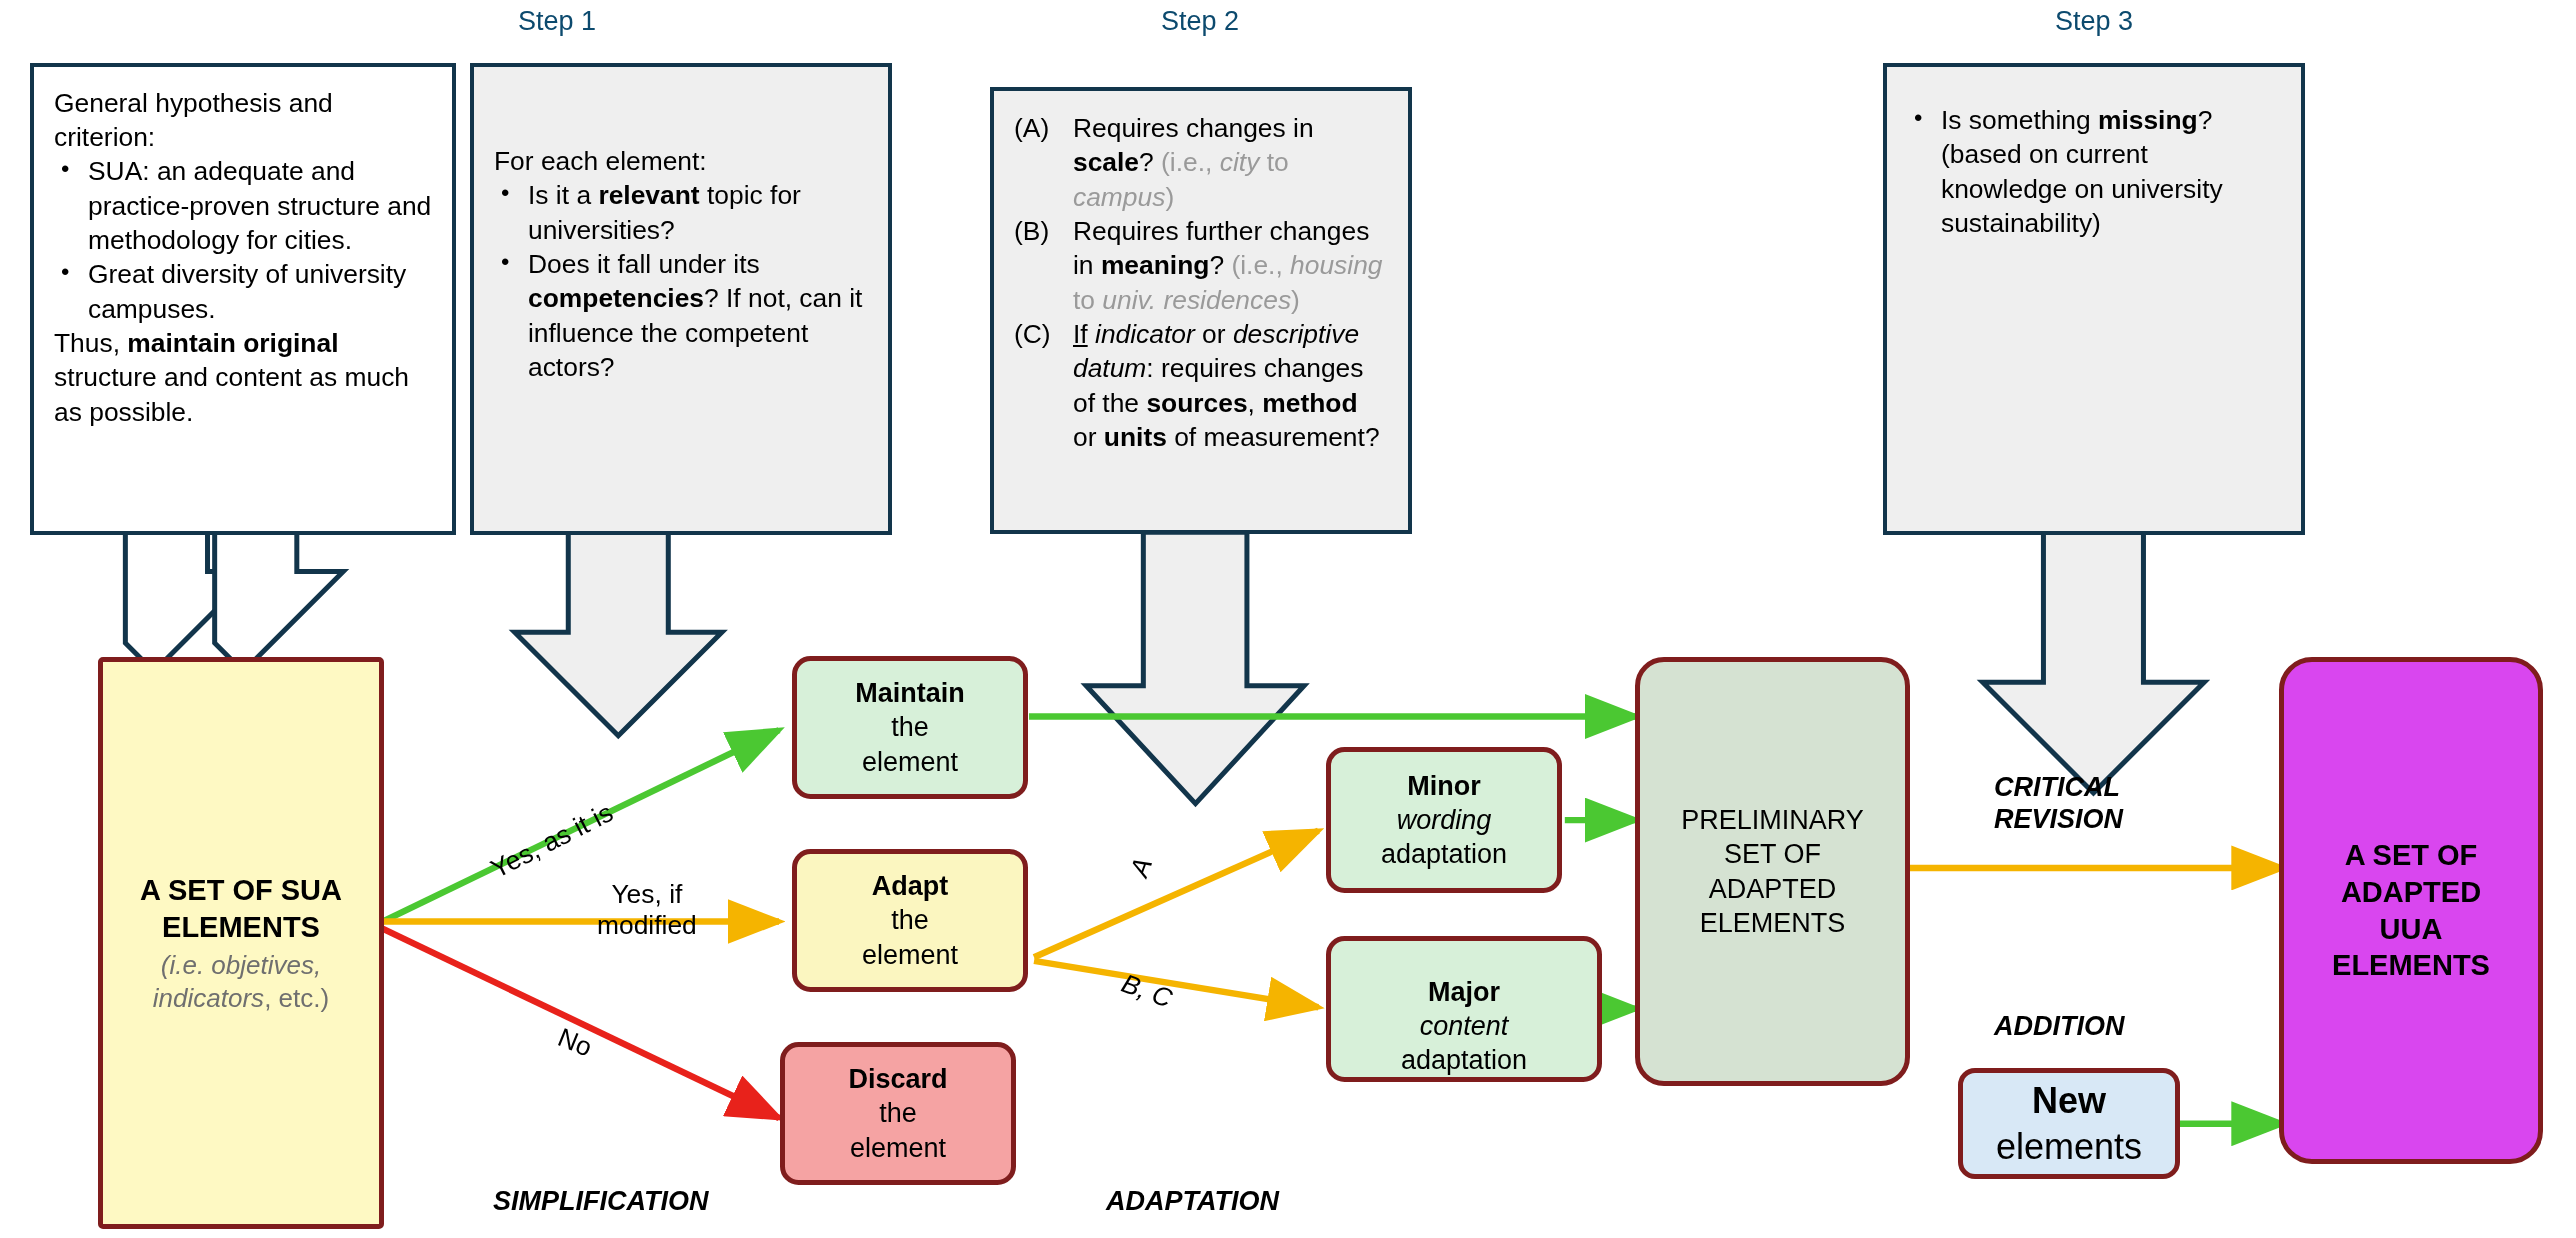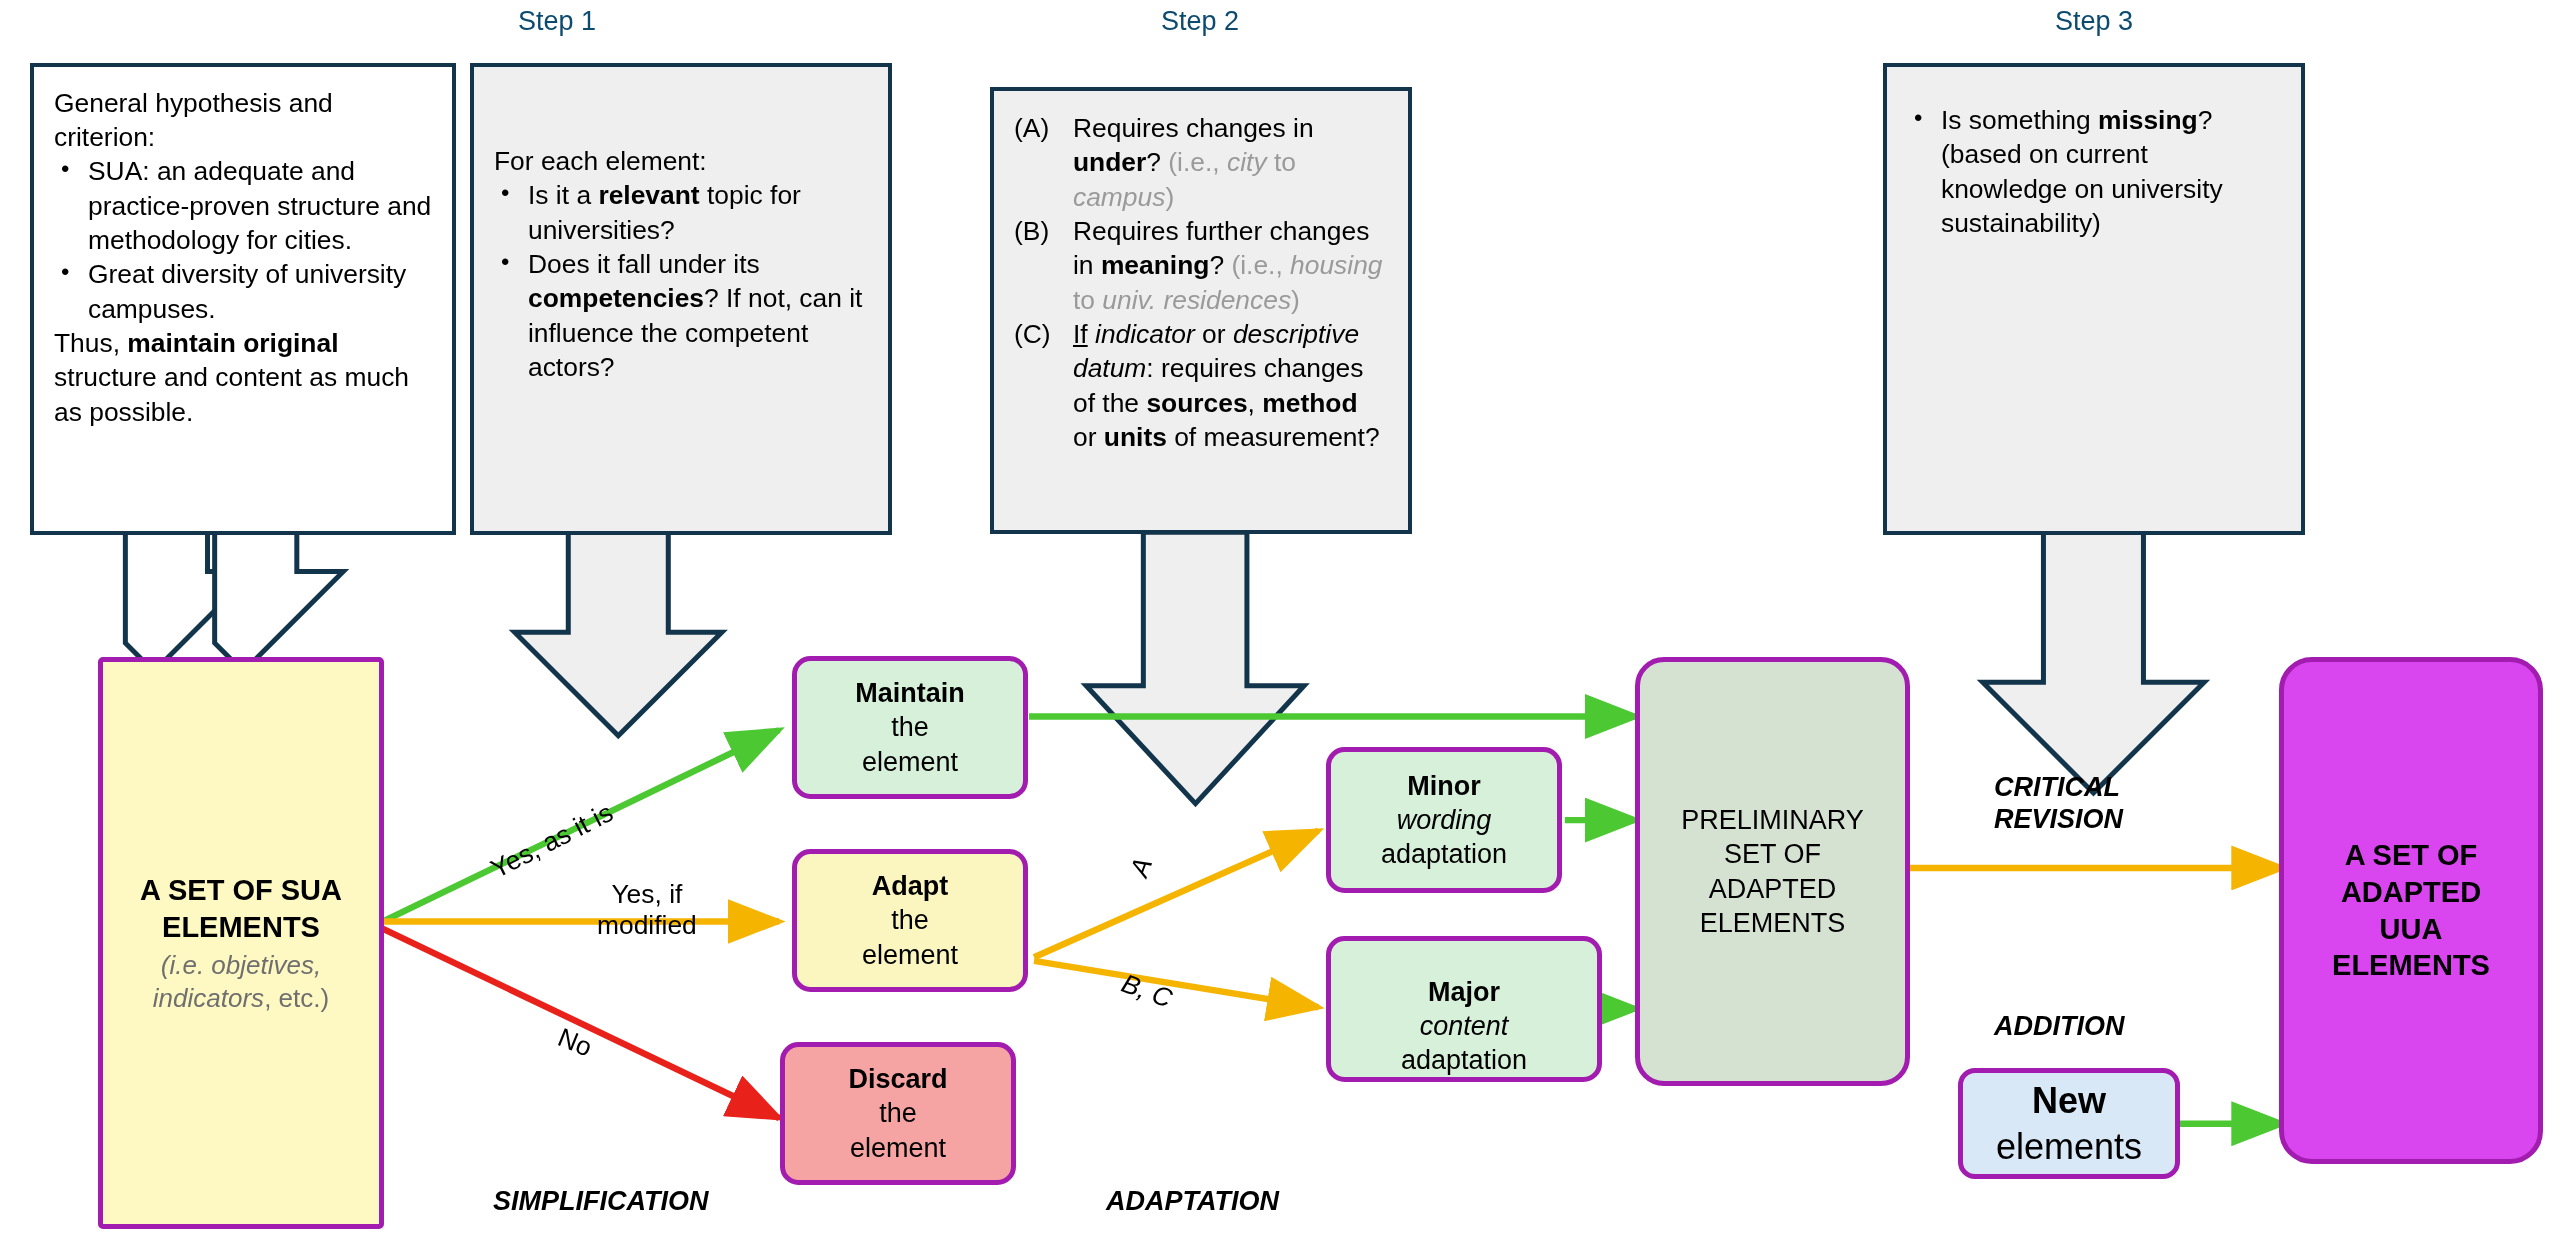--- a/index.html
+++ b/index.html
@@ -64,21 +64,21 @@
     width:53px;
   }
   b{font-weight:bold;}
   i{font-style:italic;}
   .muted{color:#9a9a9a;}
   u{text-decoration:underline;}
 
   .flow-box{
     position:absolute;
     box-sizing:border-box;
-    border:5px solid #a21caf;
+    border:5px solid #7f1d1d;
     display:flex;
     flex-direction:column;
     align-items:center;
     justify-content:center;
     text-align:center;
     line-height:1.26;
   }
   .flow-box .ttl{font-weight:bold;}
   .sua-box{
     border-radius:5px;
@@ -235,21 +235,21 @@
     <ul class="bullets">
       <li><span>Is it a </span><b>relevant</b><span> topic for universities?</span></li>
       <li><span>Does it fall under its </span><b>competencies</b><span>? If not, can it influence the competent actors?</span></li>
     </ul>
   </div>
 
   <div class="note-box gray" style="left:990px;top:87px;width:422px;height:447px;padding-top:20px;">
     <ul class="lettered">
       <li>
         <span class="lt">(A)</span>
-        <span>Requires changes in <b>under</b>? <span class="muted">(i.e., <i>city</i> to <i>campus</i>)</span></span>
+        <span>Requires changes in <b>scale</b>? <span class="muted">(i.e., <i>city</i> to <i>campus</i>)</span></span>
       </li>
       <li>
         <span class="lt">(B)</span>
         <span>Requires further changes in <b>meaning</b>? <span class="muted">(i.e., <i>housing</i> to <i>univ. residences</i>)</span></span>
       </li>
       <li>
         <span class="lt">(C)</span>
         <span><u>If</u> <i>indicator</i> or <i>descriptive datum</i>: requires changes of the <b>sources</b>, <b>method</b> or <b>units</b> of measurement?</span>
       </li>
     </ul>

